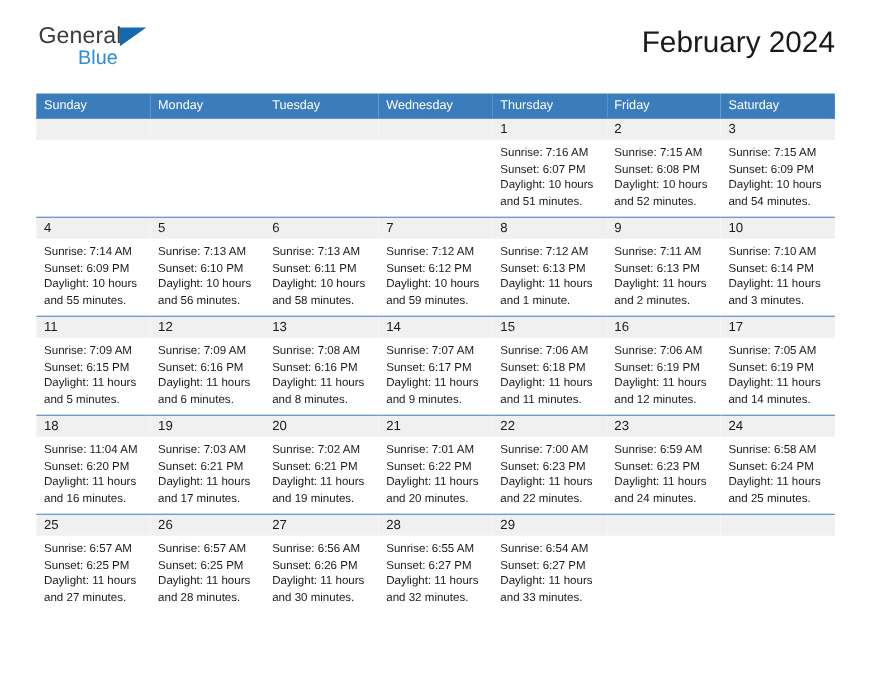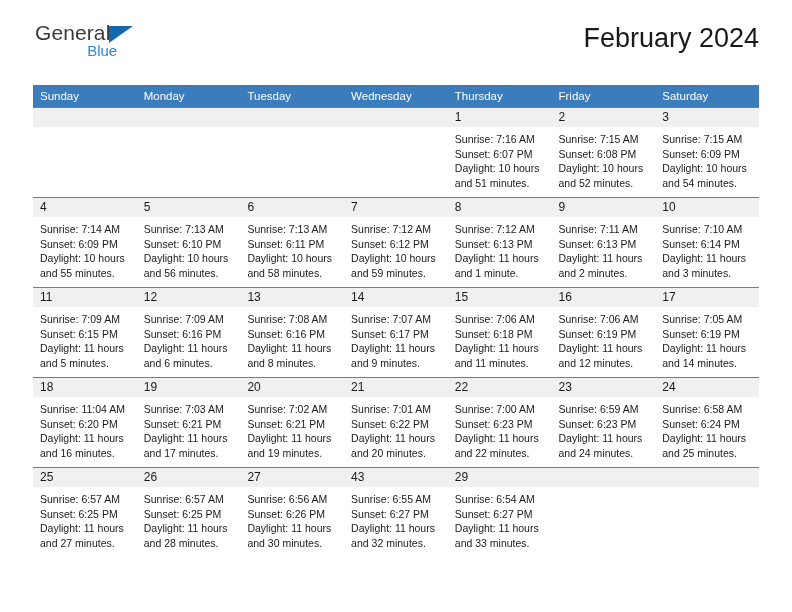--- a/index.html
+++ b/index.html
@@ -50,26 +50,25 @@
   .brand-triangle {
     display: inline-block;
     width: 0;
     height: 0;
     border-left: 24px solid #1469ad;
     border-bottom: 17px solid transparent;
     vertical-align: -3px;
     margin-left: -1px;
   }
   .brand-row2 {
-    font-size: 15px;
+    font-size: 18px;
     color: #2e8bd6;
     margin-top: -1px;
     margin-left: 36px;
     line-height: 1.05;
-    text-align: center;
   }
 
   .title-block {
     position: absolute;
     right: 0;
     top: 24px;
     text-align: right;
   }
   .cal-title {
     font-size: 27px;
@@ -427,21 +426,21 @@
           <td class="day-cell">
             <span class="daynum">27</span>
             <div class="cell-lines">
               <div>Sunrise: 6:56 AM</div>
               <div>Sunset: 6:26 PM</div>
               <div>Daylight: 11 hours</div>
               <div>and 30 minutes.</div>
             </div>
           </td>
           <td class="day-cell">
-            <span class="daynum">43</span>
+            <span class="daynum">28</span>
             <div class="cell-lines">
               <div>Sunrise: 6:55 AM</div>
               <div>Sunset: 6:27 PM</div>
               <div>Daylight: 11 hours</div>
               <div>and 32 minutes.</div>
             </div>
           </td>
           <td class="day-cell">
             <span class="daynum">29</span>
             <div class="cell-lines">

